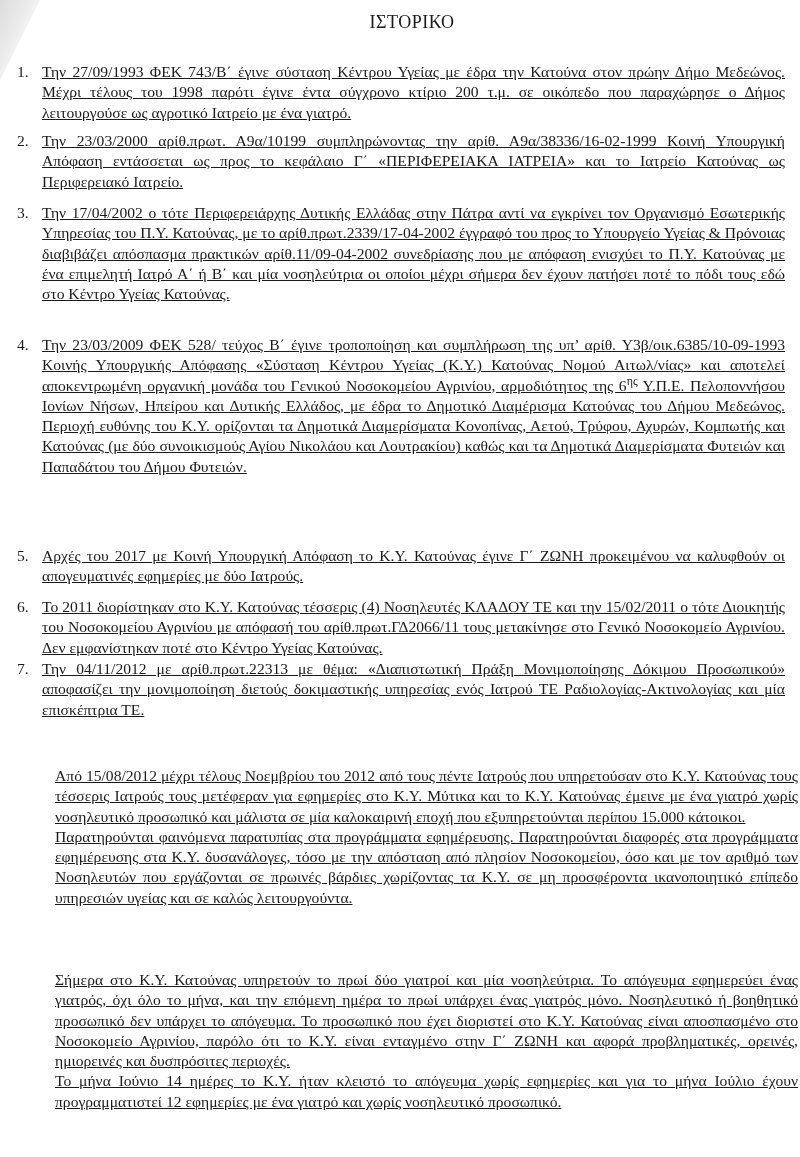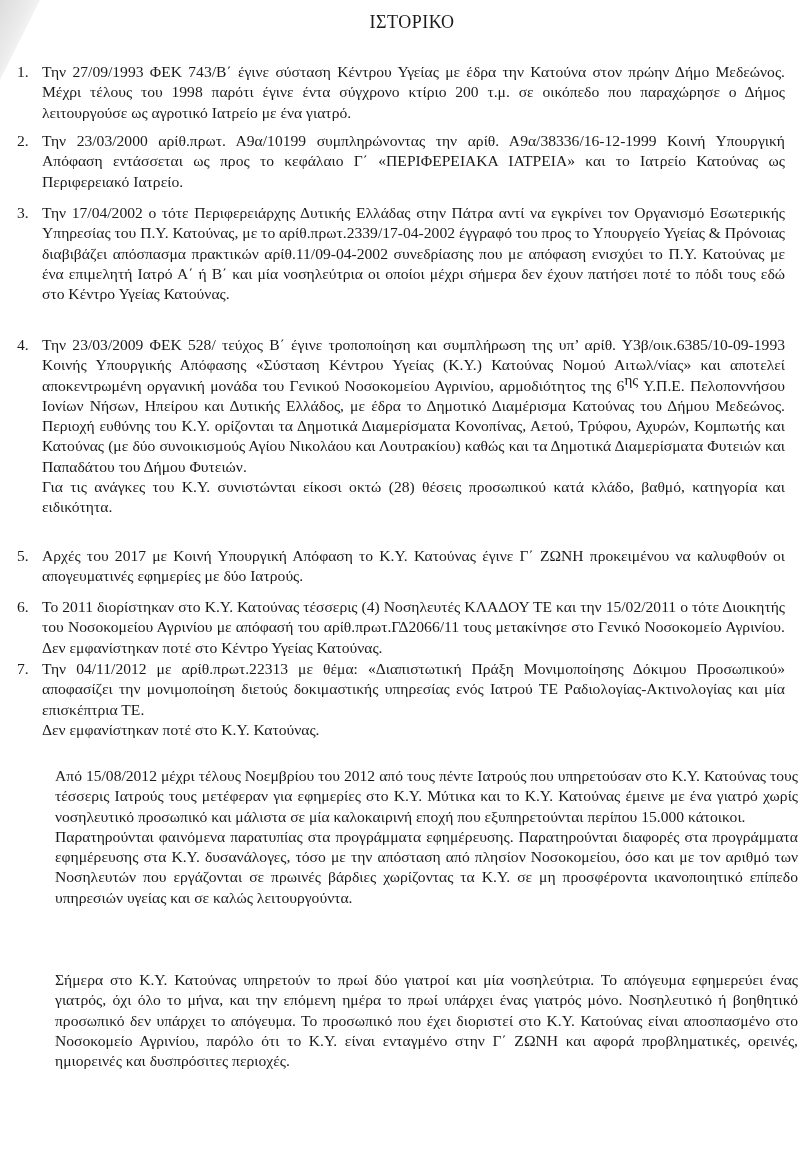--- a/index.html
+++ b/index.html
@@ -16,58 +16,57 @@
     h1 {
       position: absolute; top: 12px; left: 0; width: 800px; margin: 0;
       text-align: center; font-size: 18px; font-weight: normal; 
       letter-spacing: 0.5px;
       padding-left: 12px;
     }
     .body-text { font-size: 15.6px; line-height: 20.3px; text-align: justify; }
     .item { position: absolute; left: 17px; width: 768px; }
     .item .num { position: absolute; left: 0; top: 0; width: 20px; }
     .item .txt { margin-left: 25px; width: 743px; }
-    .item .txt p, .para p { margin: 0; }
+    .item .txt p, .para p { margin: 0; text-decoration: underline; }
     .para { position: absolute; left: 55px; width: 743px; }
-    sup { font-size: 15px; line-height: 0; }
+    sup { font-size: 12px; line-height: 0; }
   </style>
 </head>
 <body>
 
 <div class="corner-shadow"></div>
 
 <div class="page">
   <h1>ΙΣΤΟΡΙΚΟ</h1>
 
   <div class="item body-text" style="top:62px">
     <span class="num">1.</span>
     <div class="txt">
         <p>Την 27/09/1993 ΦΕΚ 743/Β΄ έγινε σύσταση Κέντρου Υγείας με έδρα την Κατούνα στον πρώην Δήμο Μεδεώνος. Μέχρι τέλους του 1998 παρότι έγινε έντα σύγχρονο κτίριο 200 τ.μ. σε οικόπεδο που παραχώρησε ο Δήμος λειτουργούσε ως αγροτικό Ιατρείο με ένα γιατρό.</p>
       </div>
   </div>
 
   <div class="item body-text" style="top:131px">
     <span class="num">2.</span>
     <div class="txt">
-        <p>Την 23/03/2000 αρίθ.πρωτ. Α9α/10199 συμπληρώνοντας την αρίθ. Α9α/38336/16-12-1999 Κοινή Υπουργική Απόφαση εντάσσεται ως προς το κεφάλαιο Γ΄ «ΠΕΡΙΦΕΡΕΙΑΚΑ ΙΑΤΡΕΙΑ» και το Ιατρείο Κατούνας ως Περιφερειακό Ιατρείο.</p>
+        <p>Την 23/03/2000 αρίθ.πρωτ. Α9α/10199 συμπληρώνοντας την αρίθ. Α9α/38336/16-02-1999 Κοινή Υπουργική Απόφαση εντάσσεται ως προς το κεφάλαιο Γ΄ «ΠΕΡΙΦΕΡΕΙΑΚΑ ΙΑΤΡΕΙΑ» και το Ιατρείο Κατούνας ως Περιφερειακό Ιατρείο.</p>
       </div>
   </div>
 
   <div class="item body-text" style="top:203px">
     <span class="num">3.</span>
     <div class="txt">
         <p>Την 17/04/2002 ο τότε Περιφερειάρχης Δυτικής Ελλάδας στην Πάτρα αντί να εγκρίνει τον Οργανισμό Εσωτερικής Υπηρεσίας του Π.Υ. Κατούνας, με το αρίθ.πρωτ.2339/17-04-2002 έγγραφό του προς το Υπουργείο Υγείας &amp; Πρόνοιας διαβιβάζει απόσπασμα πρακτικών αρίθ.11/09-04-2002 συνεδρίασης που με απόφαση ενισχύει το Π.Υ. Κατούνας με ένα επιμελητή Ιατρό Α΄ ή Β΄ και μία νοσηλεύτρια οι οποίοι μέχρι σήμερα δεν έχουν πατήσει ποτέ το πόδι τους εδώ στο Κέντρο Υγείας Κατούνας.</p>
       </div>
   </div>
 
   <div class="item body-text" style="top:335px">
     <span class="num">4.</span>
     <div class="txt">
       <p>Την 23/03/2009 ΦΕΚ 528/ τεύχος Β΄ έγινε τροποποίηση και συμπλήρωση της υπ’ αρίθ. Υ3β/οικ.6385/10-09-1993 Κοινής Υπουργικής Απόφασης «Σύσταση Κέντρου Υγείας (Κ.Υ.) Κατούνας Νομού Αιτωλ/νίας» και αποτελεί αποκεντρωμένη οργανική μονάδα του Γενικού Νοσοκομείου Αγρινίου, αρμοδιότητος της 6<sup>ης</sup> Υ.Π.Ε. Πελοποννήσου Ιονίων Νήσων, Ηπείρου και Δυτικής Ελλάδος, με έδρα το Δημοτικό Διαμέρισμα Κατούνας του Δήμου Μεδεώνος. Περιοχή ευθύνης του Κ.Υ. ορίζονται τα Δημοτικά Διαμερίσματα Κονοπίνας, Αετού, Τρύφου, Αχυρών, Κομπωτής και Κατούνας (με δύο συνοικισμούς Αγίου Νικολάου και Λουτρακίου) καθώς και τα Δημοτικά Διαμερίσματα Φυτειών και Παπαδάτου του Δήμου Φυτειών.</p>
-      <p>Για τις ανάγκες του Κ.Υ. συνιστώνται είκοσι οκτώ (28) θέσεις προσωπικού κατά κλάδο, βαθμό, κατηγορία και ειδικότητα.</p>
     </div>
   </div>
 
   <div class="item body-text" style="top:546px">
     <span class="num">5.</span>
     <div class="txt">
         <p>Αρχές του 2017 με Κοινή Υπουργική Απόφαση το Κ.Υ. Κατούνας έγινε Γ΄ ΖΩΝΗ προκειμένου να καλυφθούν οι απογευματινές εφημερίες με δύο Ιατρούς.</p>
       </div>
   </div>
 
@@ -75,25 +74,25 @@
     <span class="num">6.</span>
     <div class="txt">
         <p>Το 2011 διορίστηκαν στο Κ.Υ. Κατούνας τέσσερις (4) Νοσηλευτές ΚΛΑΔΟΥ ΤΕ και την 15/02/2011 ο τότε Διοικητής του Νοσοκομείου Αγρινίου με απόφασή του αρίθ.πρωτ.ΓΔ2066/11 τους μετακίνησε στο Γενικό Νοσοκομείο Αγρινίου. Δεν εμφανίστηκαν ποτέ στο Κέντρο Υγείας Κατούνας.</p>
       </div>
   </div>
 
   <div class="item body-text" style="top:659px">
     <span class="num">7.</span>
     <div class="txt">
       <p>Την 04/11/2012 με αρίθ.πρωτ.22313 με θέμα: «Διαπιστωτική Πράξη Μονιμοποίησης Δόκιμου Προσωπικού» αποφασίζει την μονιμοποίηση διετούς δοκιμαστικής υπηρεσίας ενός Ιατρού ΤΕ Ραδιολογίας-Ακτινολογίας και μία επισκέπτρια ΤΕ.</p>
-      <p>Δεν εμφανίστηκαν ποτέ στο Κ.Υ. Κατούνας.</p>
     </div>
   </div>
 
   <div class="para body-text" style="top:766px">
     <p> Από 15/08/2012 μέχρι τέλους Νοεμβρίου του 2012 από τους πέντε Ιατρούς που υπηρετούσαν στο Κ.Υ. Κατούνας τους τέσσερις Ιατρούς τους μετέφεραν για εφημερίες στο Κ.Υ. Μύτικα και το Κ.Υ. Κατούνας έμεινε με ένα γιατρό χωρίς νοσηλευτικό προσωπικό και μάλιστα σε μία καλοκαιρινή εποχή που εξυπηρετούνται περίπου 15.000 κάτοικοι.</p>
     <p>Παρατηρούνται φαινόμενα παρατυπίας στα προγράμματα εφημέρευσης. Παρατηρούνται διαφορές στα προγράμματα εφημέρευσης στα Κ.Υ. δυσανάλογες, τόσο με την απόσταση από πλησίον Νοσοκομείου, όσο και με τον αριθμό των Νοσηλευτών που εργάζονται σε πρωινές βάρδιες χωρίζοντας τα Κ.Υ. σε μη προσφέροντα ικανοποιητικό επίπεδο υπηρεσιών υγείας και σε καλώς λειτουργούντα.</p>
   </div>
 
   <div class="para body-text" style="top:970px">
     <p>Σήμερα στο Κ.Υ. Κατούνας υπηρετούν το πρωί δύο γιατροί και μία νοσηλεύτρια. Το απόγευμα εφημερεύει ένας γιατρός, όχι όλο το μήνα, και την επόμενη ημέρα το πρωί υπάρχει ένας γιατρός μόνο. Νοσηλευτικό ή βοηθητικό προσωπικό δεν υπάρχει το απόγευμα. Το προσωπικό που έχει διοριστεί στο Κ.Υ. Κατούνας είναι αποσπασμένο στο Νοσοκομείο Αγρινίου, παρόλο ότι το Κ.Υ. είναι ενταγμένο στην Γ΄ ΖΩΝΗ και  αφορά προβληματικές, ορεινές, ημιορεινές και δυσπρόσιτες περιοχές.</p>
+    <p>Το μήνα Ιούνιο 14 ημέρες το Κ.Υ. ήταν κλειστό το απόγευμα χωρίς εφημερίες και για το μήνα Ιούλιο έχουν προγραμματιστεί 12 εφημερίες με ένα γιατρό και χωρίς νοσηλευτικό προσωπικό.</p>
   </div>
 </div>
 
 </body></html>

